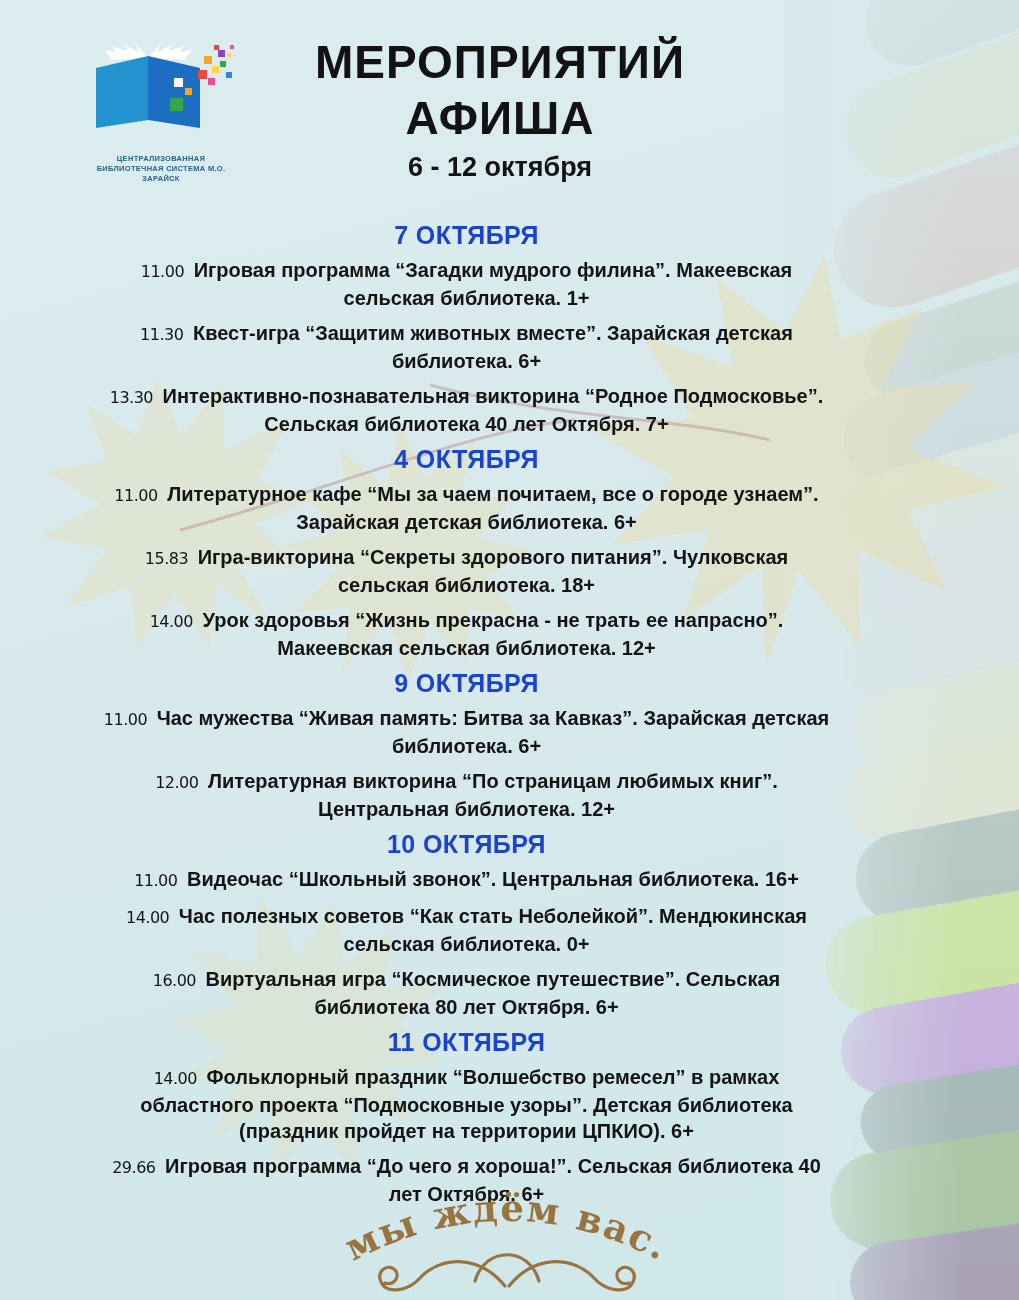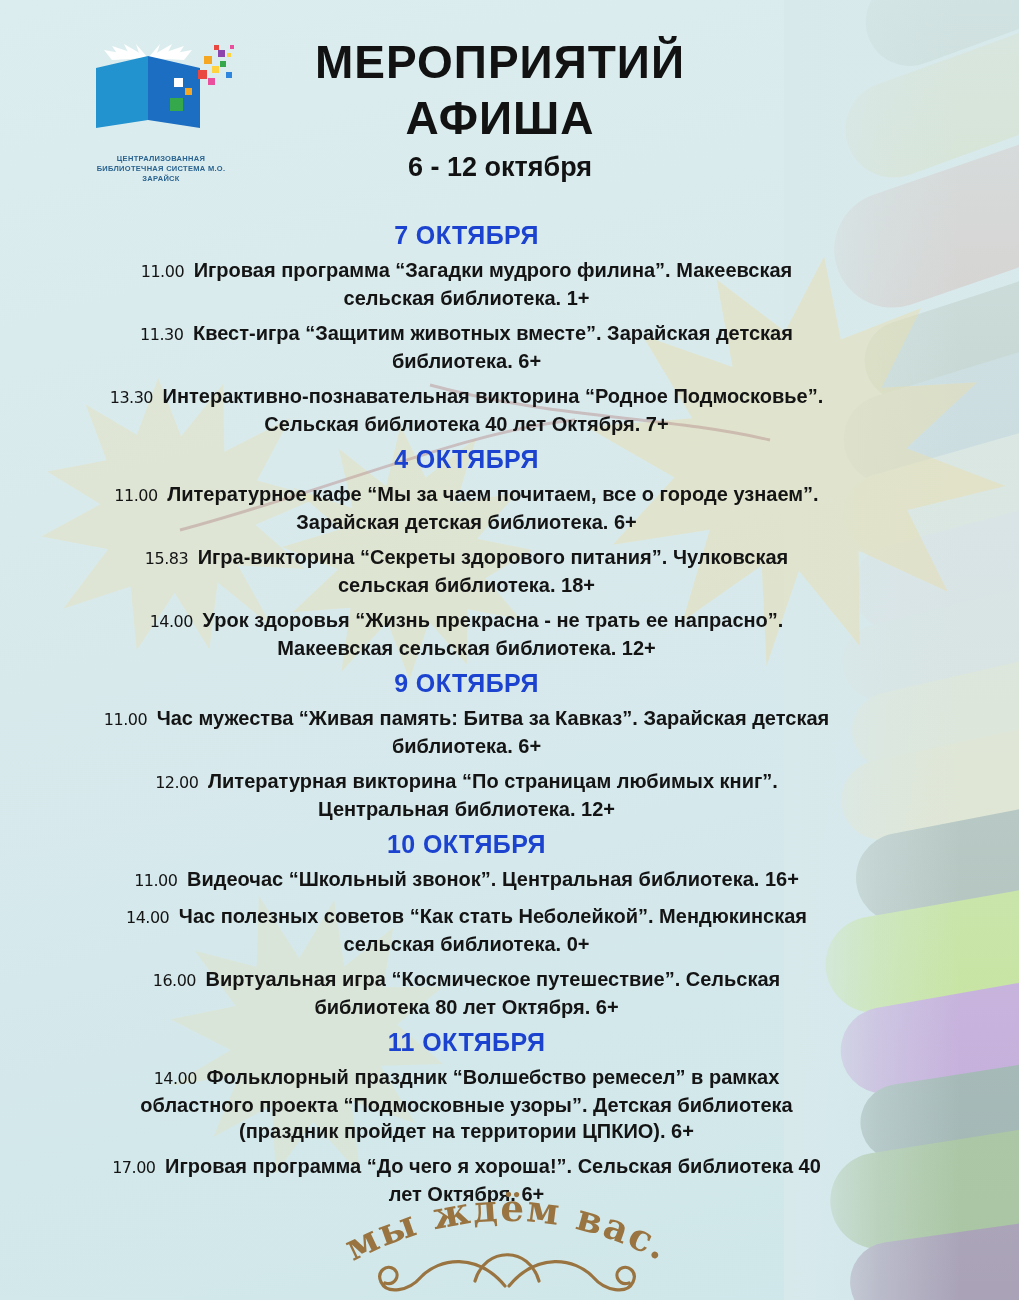--- a/index.html
+++ b/index.html
@@ -160,21 +160,21 @@
     <p class="event"><span class="time">11.00</span> <span>Час мужества “Живая память: Битва за Кавказ”. Зарайская детская библиотека. 6+</span></p>
     <p class="event"><span class="time">12.00</span> <span>Литературная викторина “По страницам любимых книг”. Центральная библиотека. 12+</span></p>
 
     <div class="date-heading">10 ОКТЯБРЯ</div>
     <p class="event"><span class="time">11.00</span> <span>Видеочас “Школьный звонок”. Центральная библиотека. 16+</span></p>
     <p class="event"><span class="time">14.00</span> <span>Час полезных советов “Как стать Неболейкой”. Мендюкинская сельская библиотека. 0+</span></p>
     <p class="event"><span class="time">16.00</span> <span>Виртуальная игра “Космическое путешествие”. Сельская библиотека 80 лет Октября. 6+</span></p>
 
     <div class="date-heading">11 ОКТЯБРЯ</div>
     <p class="event"><span class="time">14.00</span> <span>Фольклорный праздник “Волшебство ремесел” в рамках областного проекта “Подмосковные узоры”. Детская библиотека (праздник пройдет на территории ЦПКИО). 6+</span></p>
-    <p class="event"><span class="time">17.00</span> <span>Игровая программа “До чего я хороша!”. Сельская библиотека 40 лет Октября. 6+</span></p>
+    <p class="event"><span class="time">29.66</span> <span>Игровая программа “До чего я хороша!”. Сельская библиотека 40 лет Октября. 6+</span></p>
 
   </div>
 
   <svg class="footer" viewBox="0 0 440 125">
     <defs>
       <path id="arc" d="M25,108 Q220,-22 415,108" fill="none"></path>
     </defs>
     <text text-anchor="middle">
       <textPath href="#arc" startOffset="50%">мы ждём вас.</textPath>
     </text>

